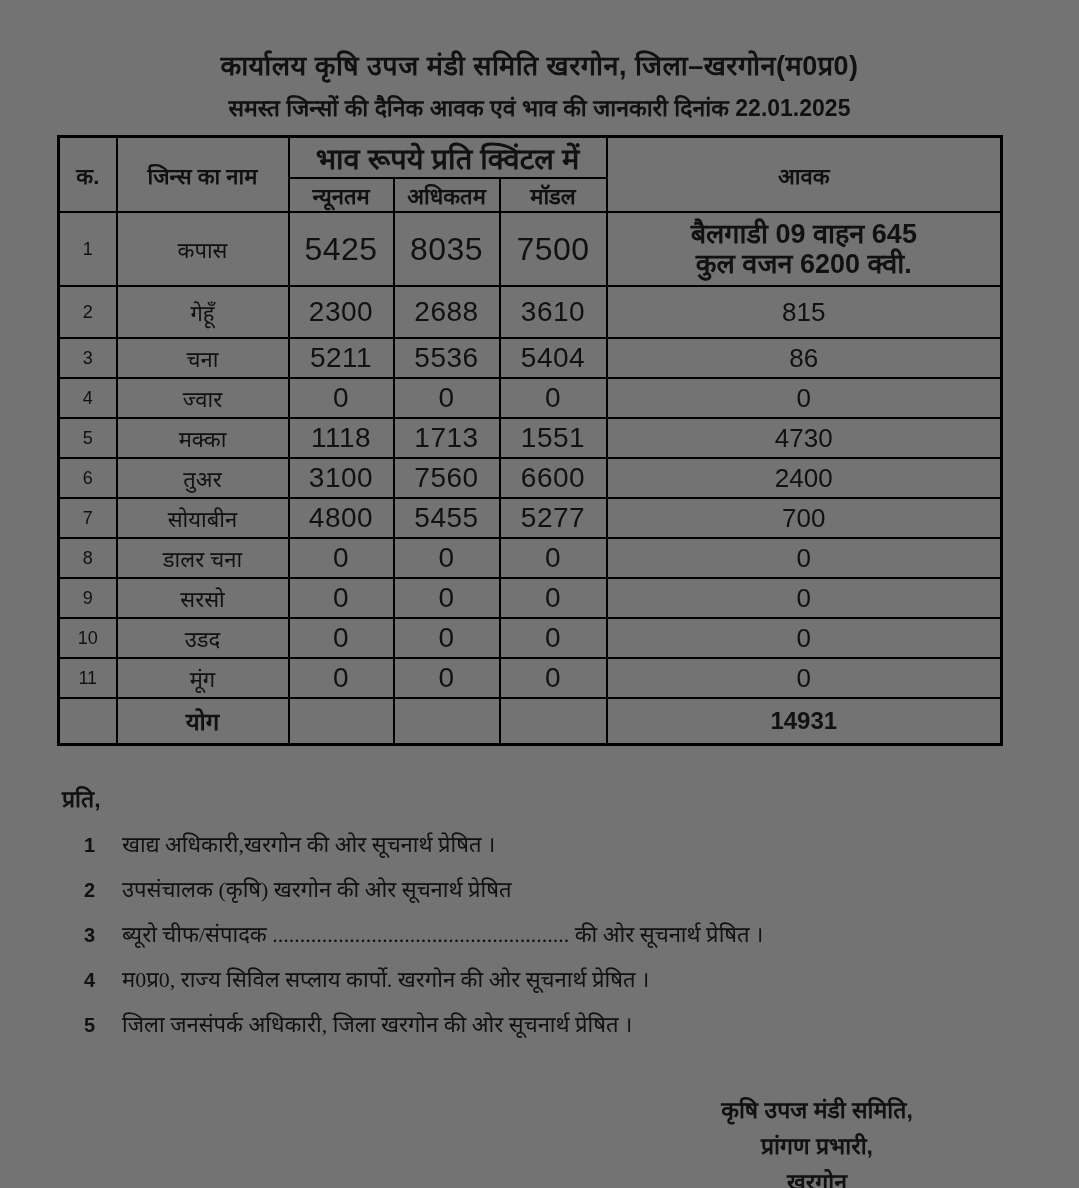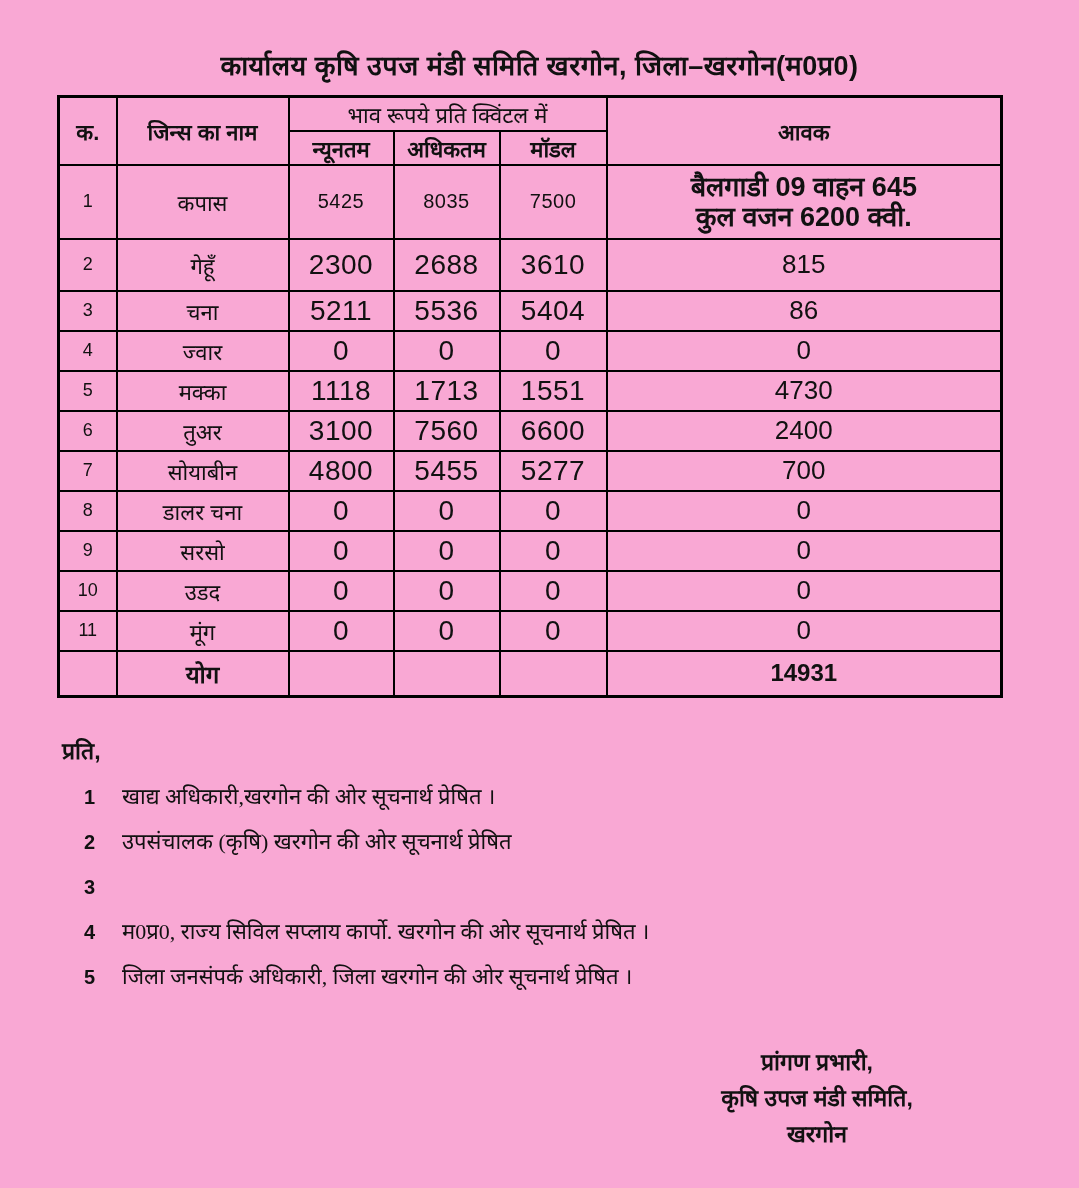--- a/index.html
+++ b/index.html
@@ -1,20 +1,20 @@
 <!DOCTYPE html>
 <html><head>
 <meta charset="utf-8">
 <style>
   * { margin: 0; padding: 0; box-sizing: border-box; }
   html, body { background: #e8e8e8; }
   .page {
     width: 1079px;
     height: 1188px;
-    background: #f9a8d4;
+    background: #737373;
     position: relative;
     font-family: "Liberation Sans", "DejaVu Sans", sans-serif;
     color: #111;
     overflow: hidden;
   }
   .header-block { padding-top: 46px; text-align: center; }
   .doc-title {
     font-size: 27px;
     font-weight: bold;
     letter-spacing: 0.5px;
@@ -31,28 +31,28 @@
     table-layout: fixed;
   }
   table.rates td, table.rates th {
     border: 2px solid #000;
     text-align: center;
     vertical-align: middle;
     padding: 0 2px;
     overflow: hidden;
   }
   table.rates { border: 3px solid #000; }
-  th.group-head { font-size: 22px; font-weight: normal; height: 34px; }
+  th.group-head { font-size: 29px; font-weight: bold; height: 34px; }
   th.sub-head   { font-size: 22px; font-weight: bold; height: 34px; }
   td.sn-cell    { font-size: 18px; }
   td.commodity-cell { font-size: 22px; }
   td.num-cell   { font-size: 28px; letter-spacing: 0.5px; }
   td.arrival-cell { font-size: 26px; }
   tr.row-1 td { height: 74px; }
-  tr.row-1 td.num-cell { font-size: 20px; }
+  tr.row-1 td.num-cell { font-size: 32px; }
   tr.row-2 td { height: 52px; }
   tr.data-row td { height: 40px; }
   tr.total-row td { height: 46px; }
   .arrival-lines { font-size: 27px; font-weight: bold; line-height: 30px; }
   tr.total-row .total-label { font-size: 24px; font-weight: bold; margin-left: 20px; }
   tr.total-row .total-value { font-size: 24px; font-weight: bold; }
   .distribution { margin: 36px 0 0 62px; }
   .dist-heading { font-size: 23px; font-weight: bold; }
   .dist-list { margin-top: 16px; }
   .dist-item {
@@ -83,20 +83,21 @@
     line-height: 36px;
   }
 </style>
 </head>
 <body>
 
 <div class="page">
 
   <div class="header-block">
     <div class="doc-title">कार्यालय कृषि उपज मंडी समिति खरगोन, जिला–खरगोन(म0प्र0)</div>
+    <div class="doc-subtitle">समस्त जिन्सों की दैनिक आवक एवं भाव की जानकारी दिनांक 22.01.2025</div>
   </div>
 
   <table class="rates">
     <colgroup>
       <col style="width:58px">
       <col style="width:172px">
       <col style="width:105px">
       <col style="width:106px">
       <col style="width:107px">
       <col style="width:395px">
@@ -225,31 +226,32 @@
       <div class="dist-item">
         <span class="no">1</span>
         <span class="txt">खाद्य अधिकारी,खरगोन की ओर सूचनार्थ प्रेषित   ।</span>
       </div>
       <div class="dist-item">
         <span class="no">2</span>
         <span class="txt">उपसंचालक (कृषि) खरगोन की ओर सूचनार्थ प्रेषित</span>
       </div>
       <div class="dist-item">
         <span class="no">3</span>
+        <span class="txt">ब्यूरो चीफ/संपादक ...................................................... की ओर सूचनार्थ प्रेषित  ।</span>
       </div>
       <div class="dist-item">
         <span class="no">4</span>
         <span class="txt">म0प्र0, राज्य सिविल सप्लाय कार्पो. खरगोन की ओर सूचनार्थ प्रेषित  ।</span>
       </div>
       <div class="dist-item">
         <span class="no">5</span>
         <span class="txt">जिला जनसंपर्क अधिकारी, जिला खरगोन की ओर सूचनार्थ प्रेषित  ।</span>
       </div>
     </div>
   </div>
 
   <div class="signature-block">
+    <div>कृषि उपज मंडी समिति,</div>
     <div>प्रांगण प्रभारी,</div>
-    <div>कृषि उपज मंडी समिति,</div>
     <div>खरगोन</div>
   </div>
 
 </div>
 
 </body></html>

